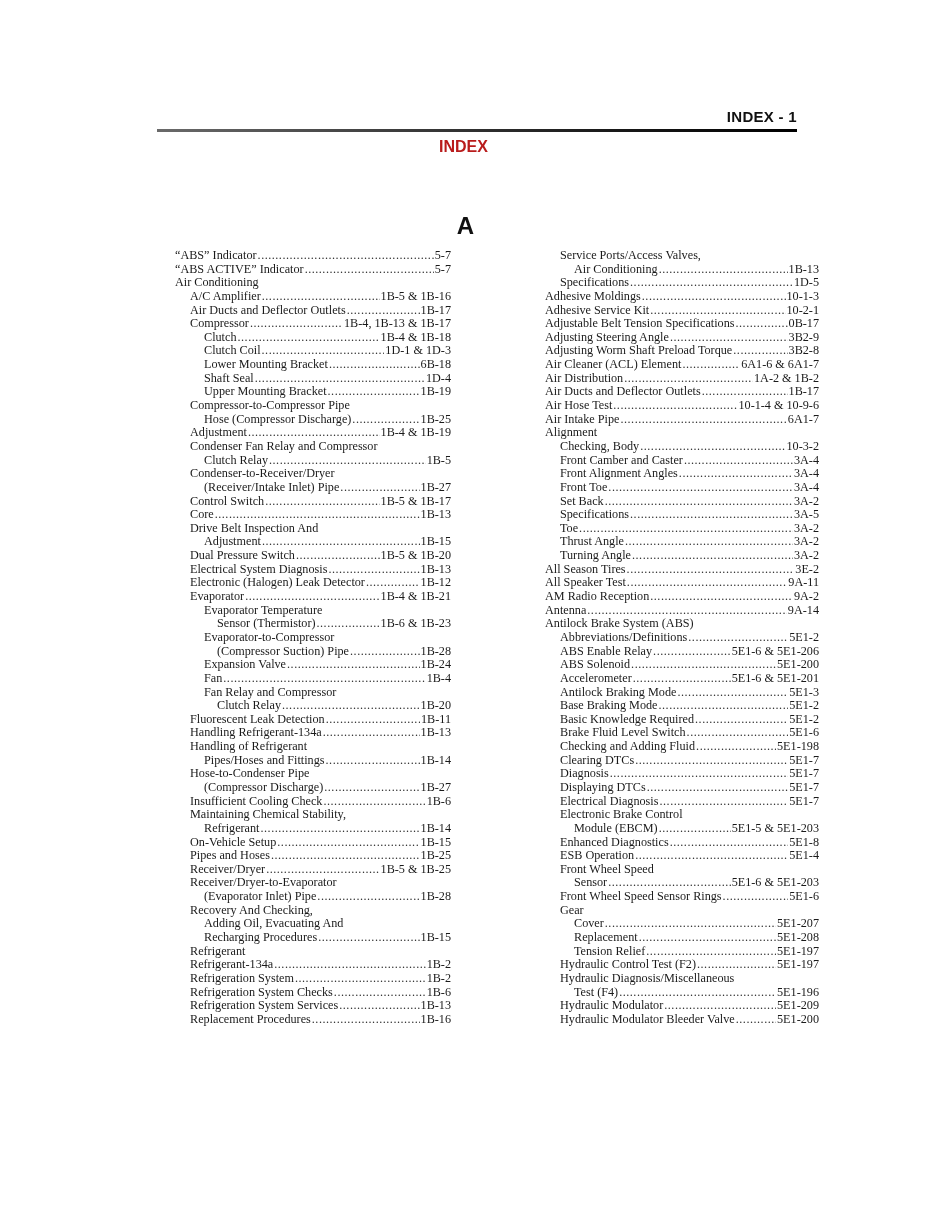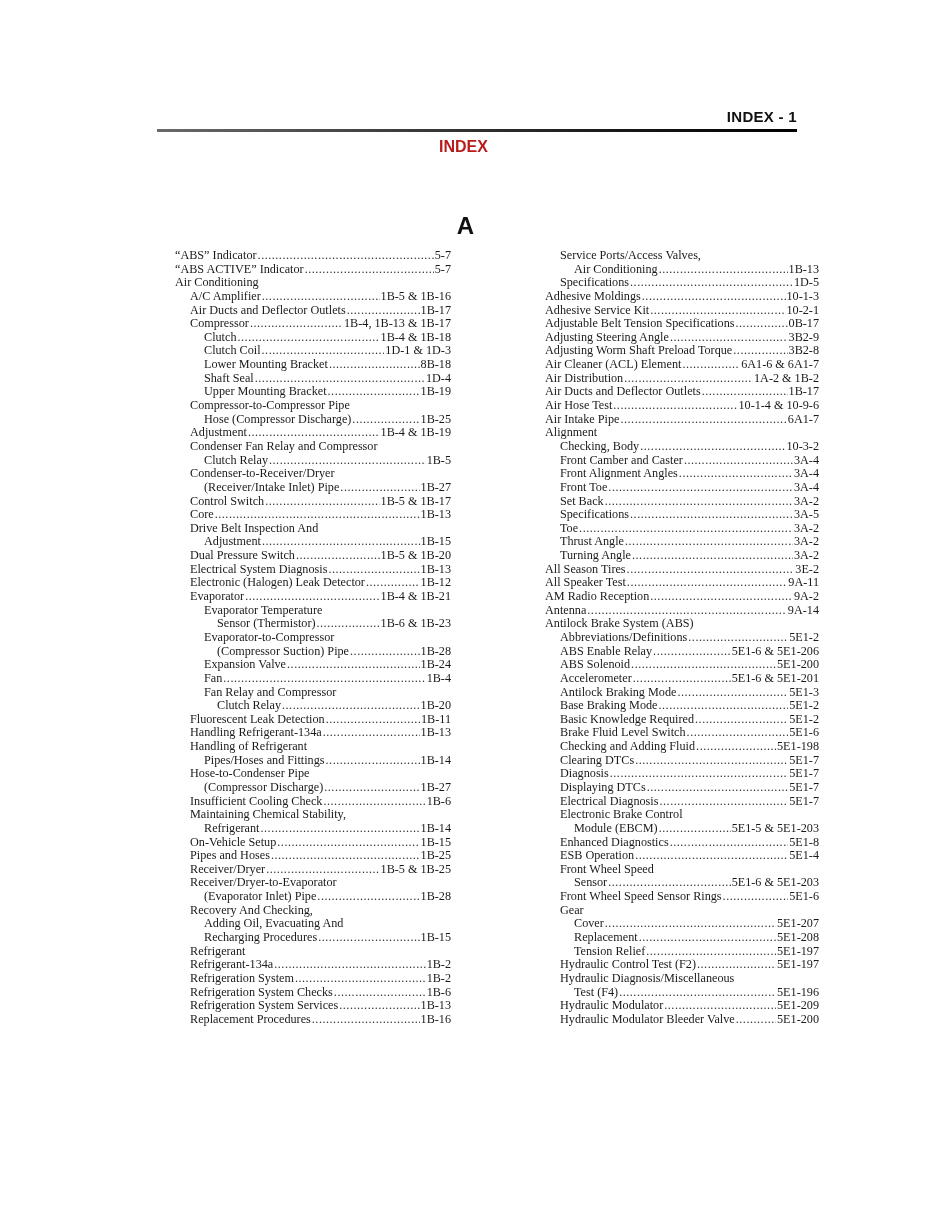--- a/index.html
+++ b/index.html
@@ -85,21 +85,21 @@
       <span class="pages">1B-4 &amp; 1B-18</span>
     </div>
     <div class="entry lvl2">
       <span class="term">Clutch Coil</span>
       <span class="leader"></span>
       <span class="pages">1D-1 &amp; 1D-3</span>
     </div>
     <div class="entry lvl2">
       <span class="term">Lower Mounting Bracket</span>
       <span class="leader"></span>
-      <span class="pages">8B-18</span>
+      <span class="pages">6B-18</span>
     </div>
     <div class="entry lvl2">
       <span class="term">Shaft Seal</span>
       <span class="leader"></span>
       <span class="pages">1D-4</span>
     </div>
     <div class="entry lvl2">
       <span class="term">Upper Mounting Bracket</span>
       <span class="leader"></span>
       <span class="pages">1B-19</span>

